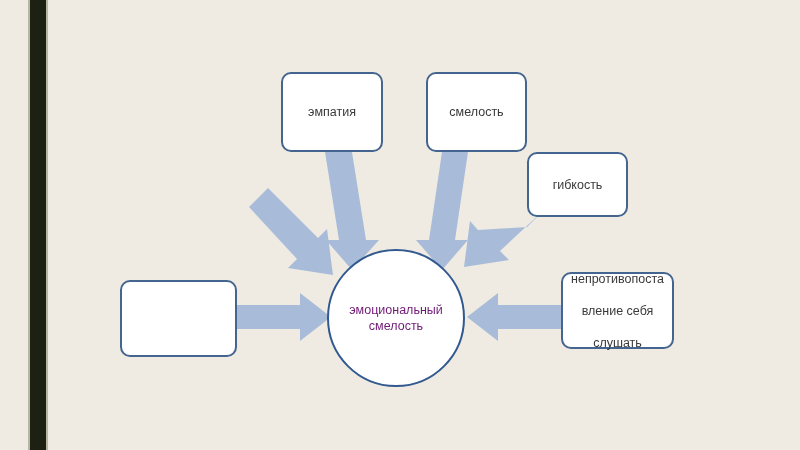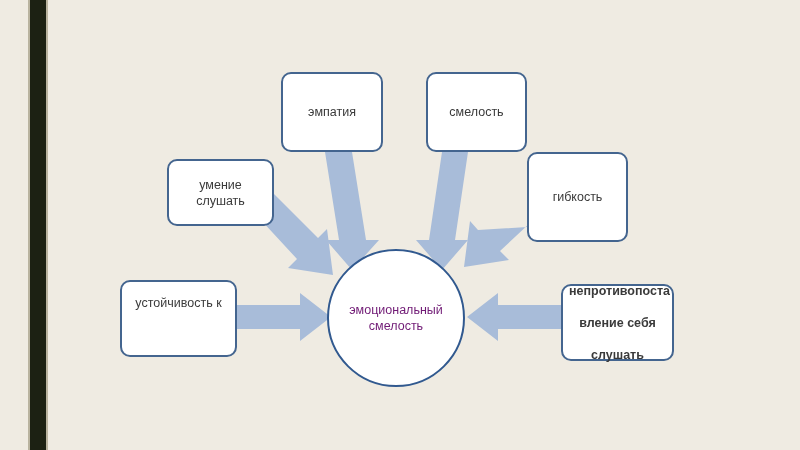--- a/index.html
+++ b/index.html
@@ -88,23 +88,23 @@
     text-align: center;
     color: #701a75;
     font-size: 12.5px;
     line-height: 1.3;
   }
 
   
   #node-empathy      { left: 281px; top: 72px;  width: 102px; height: 80px; }
   #node-courage      { left: 418px; top: 72px;  width: 101px; height: 80px; margin-left: 8px; }
   #node-listening    { left: 167px; top: 159px; width: 107px; height: 67px; }
-  #node-flexibility  { left: 527px; top: 152px; width: 101px; height: 90px; }
+  #node-flexibility  { left: 527px; top: 152px; width: 101px; height: 65px; }
   #node-resilience   { left: 120px; top: 280px; width: 117px; height: 77px; }
-  #node-nonopposition{ left: 561px; top: 284px; width: 113px; height: 77px; font-weight: bold; }
+  #node-nonopposition{ left: 561px; top: 272px; width: 113px; height: 77px; }
 </style>
 </head>
 <body>
 
 <div id="slide">
 
   <div class="edge-bar thin"></div>
   <div class="edge-bar dark"></div>
   <div class="edge-bar thin2"></div>
 
@@ -124,31 +124,28 @@
   </svg>
 
   <div class="node" id="node-empathy">
     <span>эмпатия</span>
   </div>
 
   <div class="node" id="node-courage">
     <span>смелость</span>
   </div>
 
-  <div class="node" id="node-listening">
-    <span>умение слушать</span>
-  </div>
 
   <div class="node" id="node-flexibility">
     <span>гибкость</span>
   </div>
 
   <div class="node" id="node-resilience">
     <span>
-      <span>устойчивость к</span><br>
+      <br>
       <br>
     </span>
   </div>
 
   <div class="node" id="node-nonopposition">
     <span>
       <span>непротивопоста</span><br>
       <span>вление себя</span><br>
       <span>слушать</span>
     </span>

